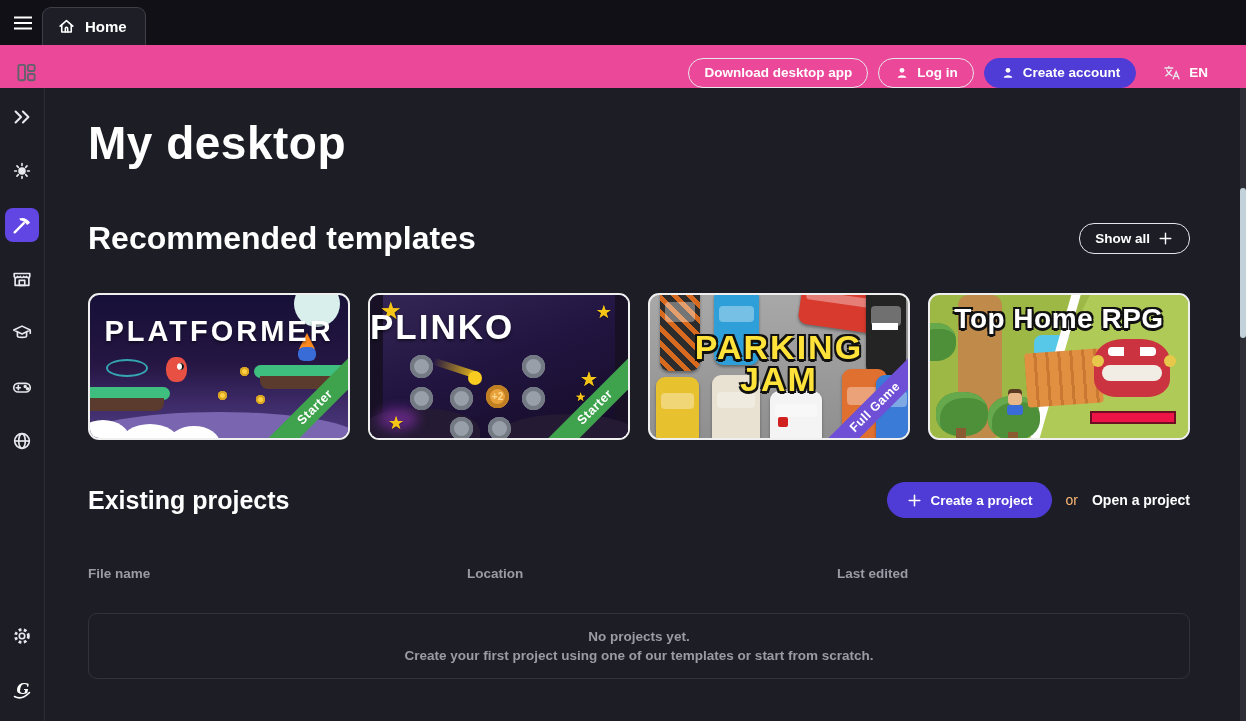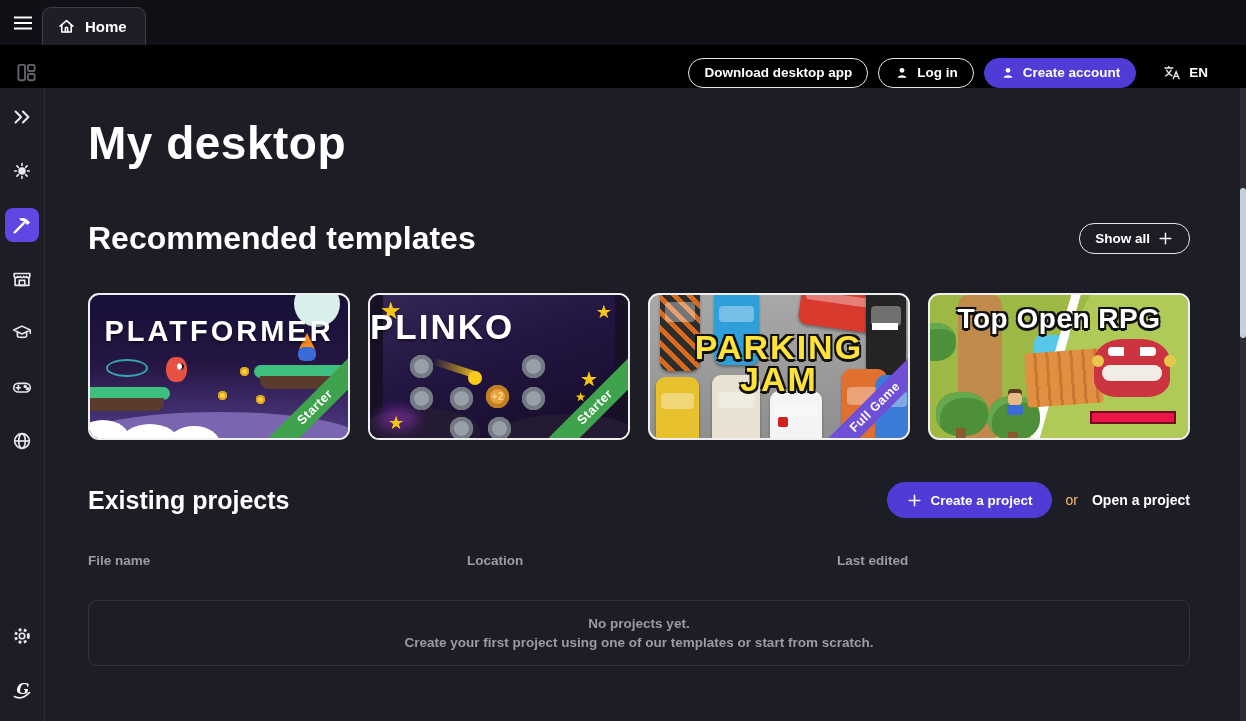--- a/index.html
+++ b/index.html
@@ -9,21 +9,21 @@
 
   
   .tabbar { height:45px; background:#101016; display:flex; align-items:flex-end; flex:0 0 auto; }
   .hamburger { width:34px; height:34px; margin:0 2px 5px 6px; background:none; border:none; cursor:pointer;
     display:flex; align-items:center; justify-content:center; }
   .tab-home { height:38px; min-width:101px; background:#1e1e26; border:1px solid #3f3f49; border-bottom:none;
     border-radius:9px 9px 0 0; display:flex; align-items:center; gap:9px; padding:0 18px 0 14px; cursor:pointer; }
   .tab-home .tab-label { font-weight:700; font-size:15px; color:#fff;text-align:center; }
 
   
-  .toolbar { height:43px; background:#000000; display:flex; align-items:center; padding:12px 38px 0 9px; flex:0 0 auto; }
+  .toolbar { height:43px; background:#ec4899; display:flex; align-items:center; padding:12px 38px 0 9px; flex:0 0 auto; }
   .toolbar-right { margin-left:auto; display:flex; align-items:center; gap:10px; }
   .pill { height:30px; border-radius:15px; display:inline-flex; align-items:center; gap:7px; padding:0 15px;
     font-weight:700; font-size:13.5px; color:#fff; background:transparent; border:1px solid #e6e6ea; cursor:pointer;
     font-family:inherit; white-space:nowrap; }
   .pill.primary { background:#4f3cd6; border:1px solid #4f3cd6; }
   .lang { display:flex; align-items:center; gap:7px; margin-left:16px; cursor:pointer; }
   .lang-label { font-weight:700; font-size:13.5px; }
 
   
   .bodyrow { flex:1; display:flex; min-height:0; position:relative; }
@@ -134,21 +134,21 @@
     border:2px solid #6e0e22; }
   .c4 .card-title { position:absolute; top:8px; width:100%; text-align:center; font-size:28px; font-weight:800;
     color:#fff; letter-spacing:.5px; z-index:3; }
 
   
   .projects-row { display:flex; align-items:center; margin-top:42px; gap:12px; }
   .projects-row h2 { font-size:25px; font-weight:800; flex:1; }
   .btn-create { height:36px; border-radius:18px; padding:4px 18px; }
   .or-text { font-size:14px; color:#fdba74; font-weight:400; padding:0 2px; }
   .open-link { background:none; border:none; color:#fff; font-weight:700; font-size:14px; cursor:pointer; font-family:inherit; }
-  .table-head { display:grid; grid-template-columns:379px 370px 1fr; margin-top:35px; color:#9b9ba6;
+  .table-head { display:grid; grid-template-columns:379px 370px 1fr; margin-top:48px; color:#9b9ba6;
     font-weight:700; font-size:13.5px; }
   .empty-box { margin-top:32px; border:1px solid #32323c; border-radius:9px; height:66px; display:flex;
     flex-direction:column; align-items:center; justify-content:center; gap:4px; }
   .empty-box .l1, .empty-box .l2 { color:#9b9ba3; font-size:13.5px; font-weight:700; }
 
   
   .scrollbar { position:absolute; right:0; top:0; bottom:0; width:6px; background:#2e2e36; }
   .scroll-thumb { position:absolute; right:0; top:100px; width:6px; height:150px; background:#c3d1da; border-radius:3px; }
 
   svg { display:block; }
@@ -374,21 +374,21 @@
           <div class="bush" style="left:58px;bottom:-2px;"></div>
           <div class="trunk" style="left:78px;bottom:-6px;"></div>
           <div class="bush" style="left:-18px;top:28px;width:44px;height:38px;"></div>
           <div class="bridge"></div>
           <div class="npc-head"></div>
           <div class="npc-body"></div>
           <div class="frog"></div>
           <div class="frog-cheek" style="right:84px;top:60px;"></div>
           <div class="frog-cheek" style="right:12px;top:60px;"></div>
           <div class="hp"></div>
-          <div class="card-title outline-dark">Top Open RPG</div>
+          <div class="card-title outline-dark">Top Home RPG</div>
         </div>
       </div>
 
       <div class="projects-row">
         <h2>Existing projects</h2>
         <button class="pill primary btn-create">
           <span>
             <svg width="17" height="17" viewBox="0 0 24 24" stroke="#fff" stroke-width="2.2" stroke-linecap="round">
                 <path d="M12 4.5 V19.5 M4.5 12 H19.5"></path>
               </svg>

